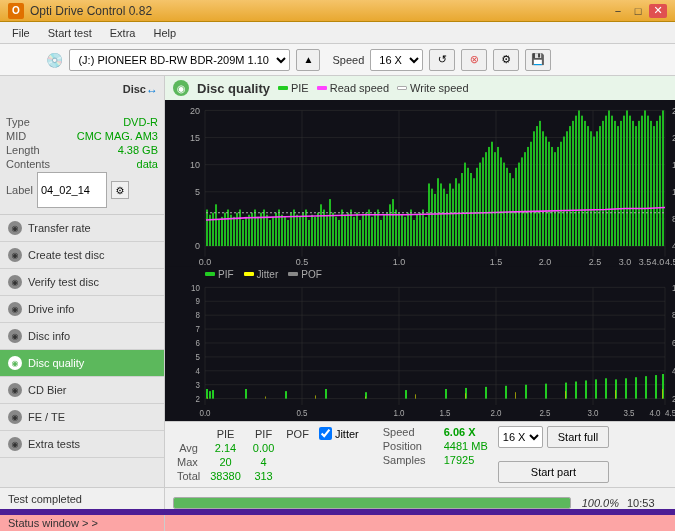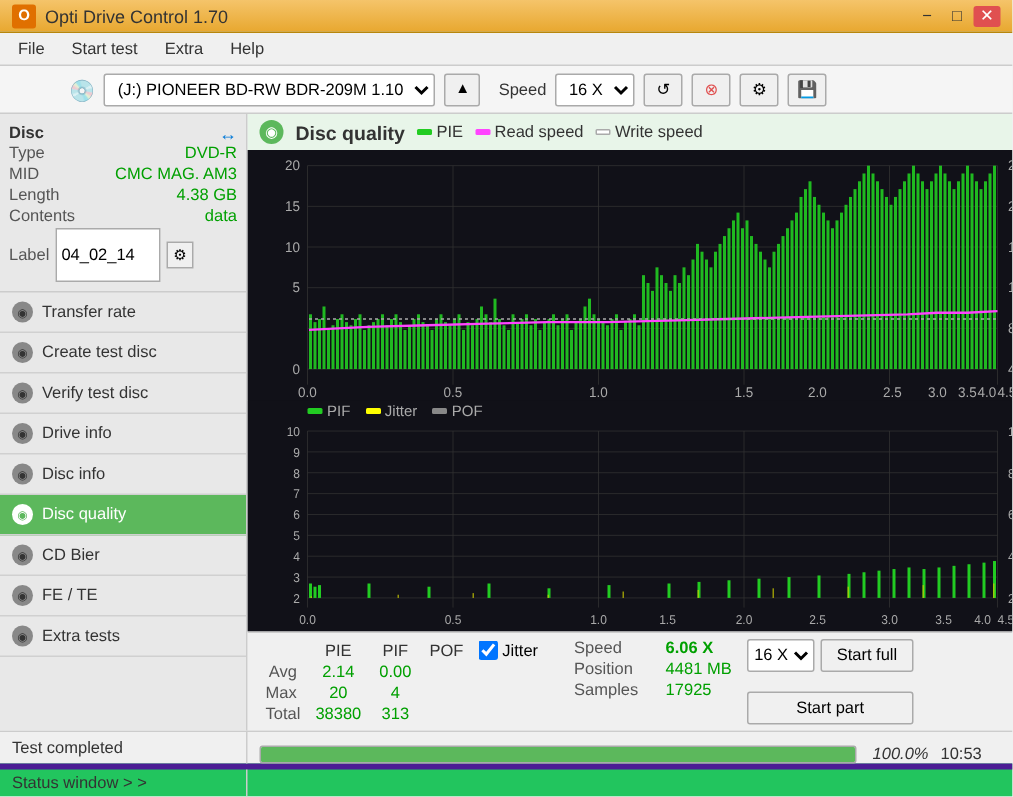--- a/index.html
+++ b/index.html
@@ -26,21 +26,21 @@
     .speed-label { font-size: 11px; color: #333; margin-left: 6px; }
     .speed-select { height: 22px; border: 1px solid #aaa; background: white; padding: 0 4px; font-size: 11px; border-radius: 2px; }
     .drive-icon-btn { width: 26px; height: 22px; border: 1px solid #aaa; background: #f0f0f0; cursor: pointer; display: flex; align-items: center; justify-content: center; border-radius: 2px; }
 
     
     .main-content { display: flex; height: calc(531px - 22px - 22px - 32px - 22px - 22px); }
 
     
     .sidebar { width: 165px; background: #e8e8e8; border-right: 1px solid #ccc; flex-shrink: 0; overflow-y: auto; }
     .disc-panel { padding: 6px; border-bottom: 1px solid #ccc; }
-    .disc-header { display: flex; align-items: center; justify-content: space-between; margin-bottom: 0; }
+    .disc-header { display: flex; align-items: center; justify-content: flex-end; margin-bottom: 20px; }
     .disc-title { font-size: 11px; font-weight: bold; color: #333; }
     .disc-arrow { color: #0078d7; cursor: pointer; font-size: 12px; }
     .disc-row { display: flex; justify-content: space-between; margin-bottom: 2px; }
     .disc-key { color: #555; font-size: 11px; }
     .disc-val { color: #00a000; font-size: 11px; }
     .label-row { display: flex; align-items: center; gap: 4px; margin-top: 2px; }
     .label-input { height: 18px; border: 1px solid #aaa; padding: 17px 3px; font-size: 11px; width: 70px; }
     .label-btn { width: 18px; height: 18px; border: 1px solid #aaa; background: #f0f0f0; cursor: pointer; display: flex; align-items: center; justify-content: center; font-size: 10px; }
 
     .sidebar-item { display: flex; align-items: center; gap: 6px; padding: 6px 8px; cursor: pointer; font-size: 11px; color: #333; border-bottom: 1px solid #d0d0d0; }
@@ -70,32 +70,32 @@
     
     .status-bar { height: 22px; background: #f0f0f0; border-top: 1px solid #ccc; display: flex; align-items: flex-end; }
     .status-left { padding: 0 8px; font-size: 11px; color: #333; min-width: 165px; border-right: 1px solid #ccc; height: 100%; display: flex; align-items: center; }
     .status-progress-area { flex: 1; display: flex; align-items: center; gap: 8px; padding: 0 8px; }
     .progress-bar-outer { flex: 1; height: 12px; background: #ddd; border: 1px solid #aaa; border-radius: 2px; overflow: hidden; }
     .progress-bar-inner { height: 100%; background: #5cb85c; }
     .status-pct { font-size: 11px; color: #333; min-width: 40px; text-align: right; font-style: italic; }
     .status-time { font-size: 11px; color: #333; min-width: 40px; }
 
     
-    .status-window-bar { height: 22px; background: #22c55e; border-top: 4px solid #4c1d95; display: flex; align-items: center; }
+    .status-window-bar { height: 22px; background: #fca5a5; border-top: 6px solid #4c1d95; display: flex; align-items: center; }
     .status-window-left { width: 165px; padding: 0 8px; font-size: 11px; color: #333; border-right: 1px solid #ccc; height: 100%; display: flex; align-items: center; cursor: pointer; }
   </style>
 </head>
 <body>
 
 <div class="title-bar">
   <div class="title-bar-left">
     <div class="title-bar-icon">
         <span>O</span>
       </div>
-    <span class="title-bar-text">Opti Drive Control 1.70</span>
+    <span class="title-bar-text">Opti Drive Control 0.82</span>
   </div>
   <div class="title-bar-controls">
     <div class="title-btn">−</div>
     <div class="title-btn">□</div>
     <div class="title-btn close">✕</div>
   </div>
 </div>
 
 <div class="menu-bar">
   <div class="menu-item">File</div>

